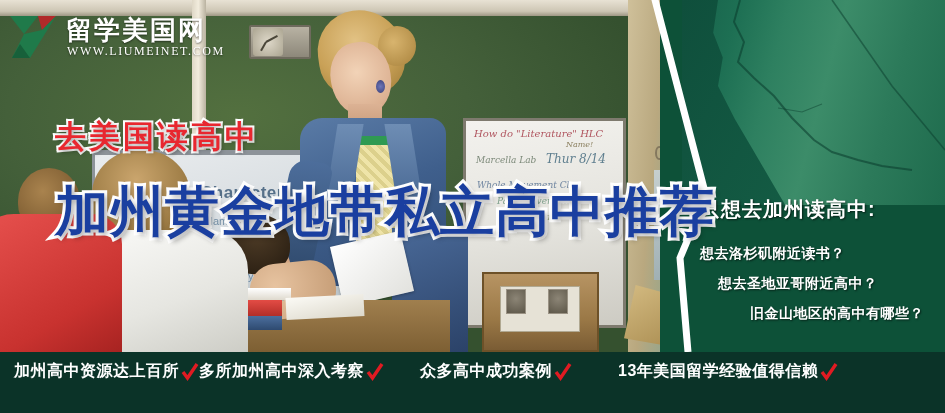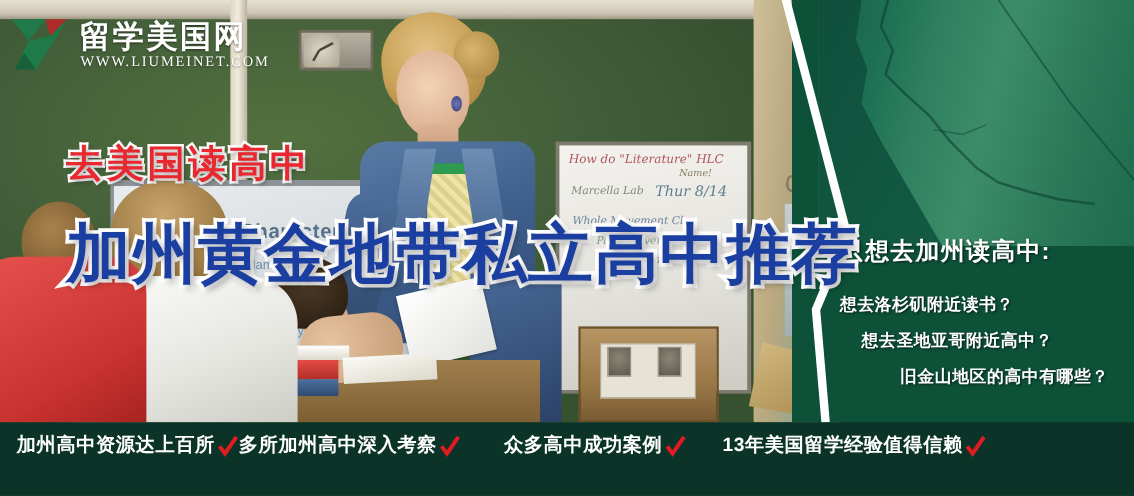--- a/index.html
+++ b/index.html
@@ -520,21 +520,21 @@
       <svg class="bb-check" viewBox="0 0 18 18">
         <path d="M2 9 L6.5 15 L16 1" fill="none" stroke="#e01b22" stroke-width="3.4" stroke-linecap="butt"></path>
       </svg>
     </div>
     <div class="bb-item" style="margin-left:36px;">
       <span class="txt">众多高中成功案例</span>
       <svg class="bb-check" viewBox="0 0 18 18">
         <path d="M2 9 L6.5 15 L16 1" fill="none" stroke="#e01b22" stroke-width="3.4" stroke-linecap="butt"></path>
       </svg>
     </div>
-    <div class="bb-item" style="margin-left:30px;">
+    <div class="bb-item" style="margin-left:46px;">
       <span class="txt">13年美国留学经验值得信赖</span>
       <svg class="bb-check" viewBox="0 0 18 18">
         <path d="M2 9 L6.5 15 L16 1" fill="none" stroke="#e01b22" stroke-width="3.4" stroke-linecap="butt"></path>
       </svg>
     </div>
   </div>
 
 </div>
 
 </body></html>

